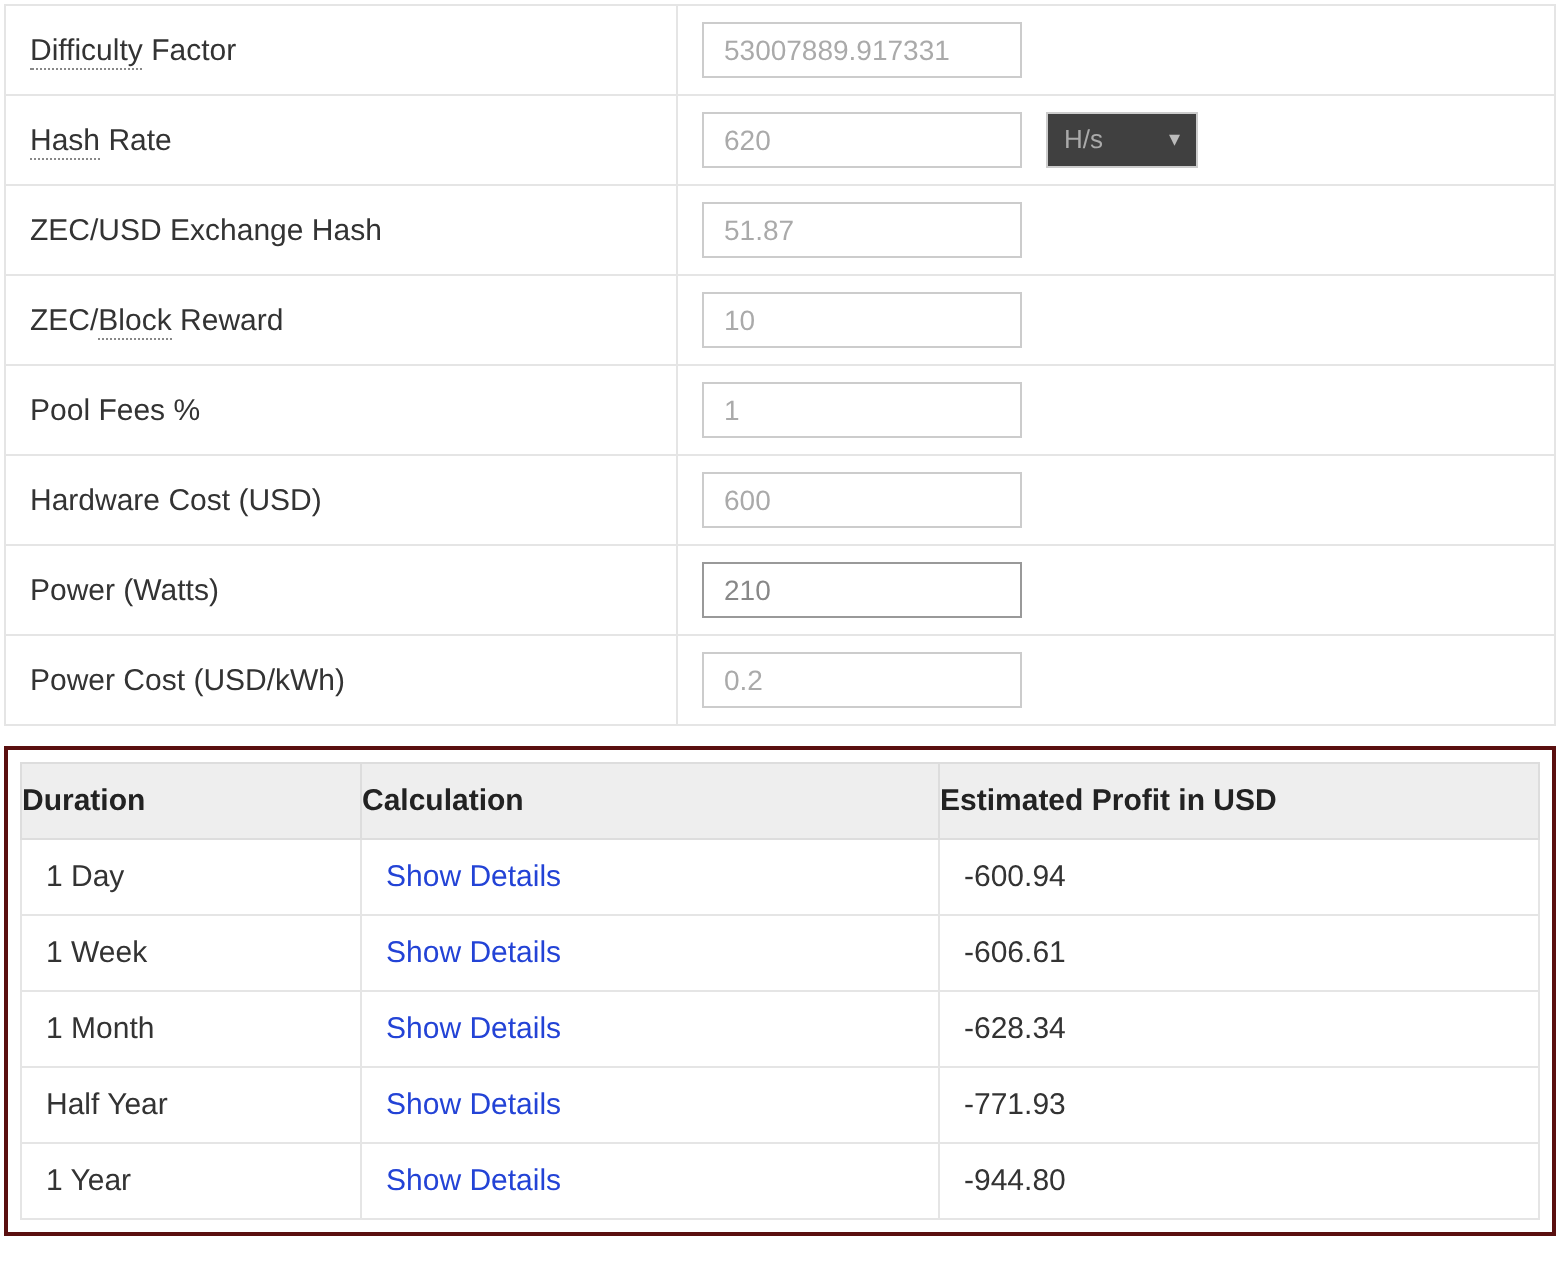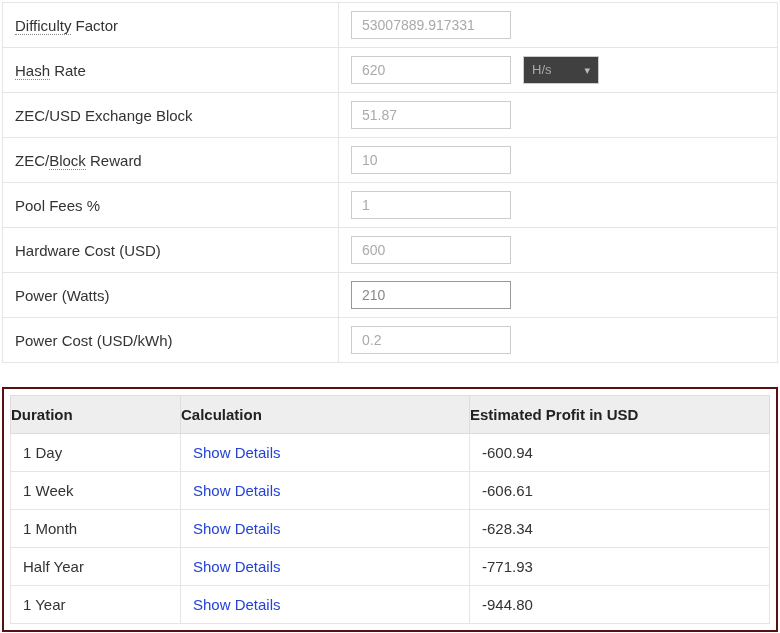--- a/index.html
+++ b/index.html
@@ -1,18 +1,18 @@
 <!DOCTYPE html>
 <html><head>
   <meta charset="utf-8">
   <style>
     * { box-sizing: border-box; margin: 0; padding: 0; }
     body { font-family: "Segoe UI", Arial, sans-serif; font-size: 15px; color: #333; background: #fff; padding: 2px; width: 780px; }
     
-    .form-table { width: 100%; border-collapse: collapse; margin-bottom: 24px; }
+    .form-table { width: 100%; border-collapse: collapse; margin-bottom: 10px; }
     .form-table td { border: 1px solid #e5e5e5; padding: 8px 12px; vertical-align: middle; height: 42px; }
     .form-table td.label-cell { width: 336px; color: #333; }
     .form-table td.input-cell { width: auto; }
     
     .dotted { border-bottom: 1px dotted #888; }
     
     input[type="text"] {
       width: 160px;
       height: 28px;
       padding: 4px 10px;
@@ -81,21 +81,21 @@
   <tbody id="form-body">
       <tr>
         <td class="label-cell"><span class="dotted">Difficulty</span> Factor</td>
         <td class="input-cell"><input type="text" value="53007889.917331" style=""></td>
       </tr>
       <tr>
         <td class="label-cell"><span class="dotted">Hash</span> Rate</td>
         <td class="input-cell"><input type="text" value="620" style=""><span class="select-box">H/s</span></td>
       </tr>
       <tr>
-        <td class="label-cell">ZEC/USD Exchange Block</td>
+        <td class="label-cell">ZEC/USD Exchange Hash</td>
         <td class="input-cell"><input type="text" value="51.87" style=""></td>
       </tr>
       <tr>
         <td class="label-cell">ZEC/<span class="dotted">Block</span> Reward</td>
         <td class="input-cell"><input type="text" value="10" style=""></td>
       </tr>
       <tr>
         <td class="label-cell">Pool Fees %</td>
         <td class="input-cell"><input type="text" value="1" style=""></td>
       </tr>

